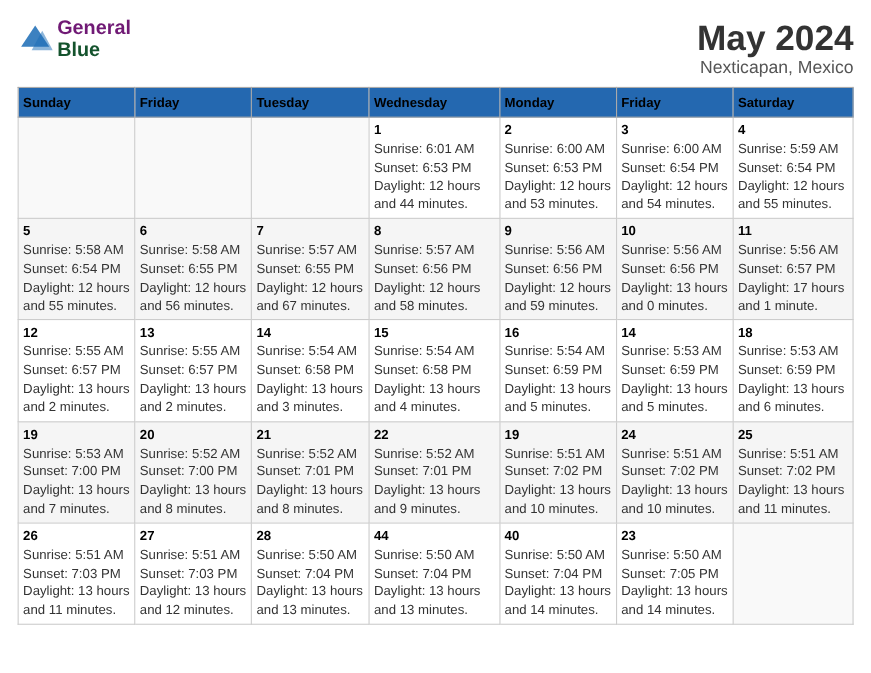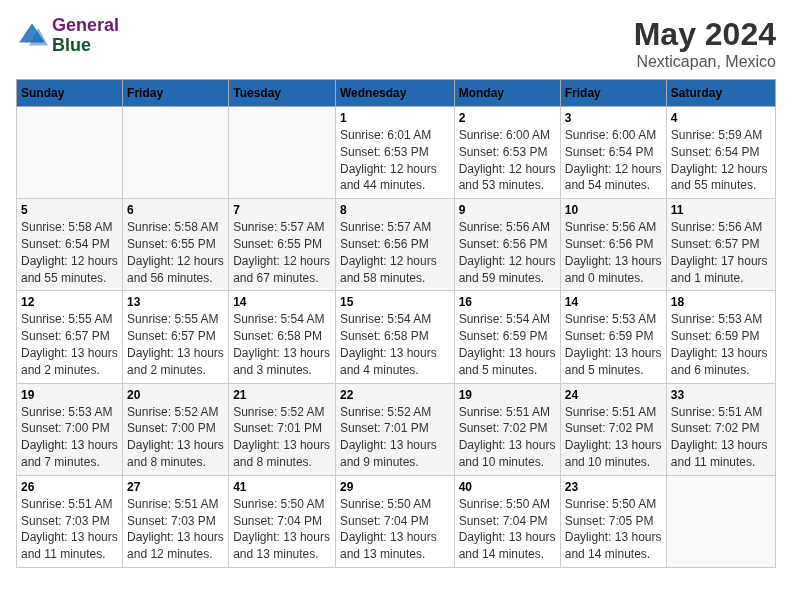--- a/index.html
+++ b/index.html
@@ -312,21 +312,21 @@
       </td>
         <td>
         <span class="day-num">24</span>
         <div class="day-info">
           <span>Sunrise: 5:51 AM</span><br>
           <span>Sunset: 7:02 PM</span><br>
           <span>Daylight: 13 hours and 10 minutes.</span>
         </div>
       </td>
         <td>
-        <span class="day-num">33</span>
+        <span class="day-num">25</span>
         <div class="day-info">
           <span>Sunrise: 5:51 AM</span><br>
           <span>Sunset: 7:02 PM</span><br>
           <span>Daylight: 13 hours and 11 minutes.</span>
         </div>
       </td>
       </tr>
       <tr>
         <td>
         <span class="day-num">26</span>
@@ -338,29 +338,29 @@
       </td>
         <td>
         <span class="day-num">27</span>
         <div class="day-info">
           <span>Sunrise: 5:51 AM</span><br>
           <span>Sunset: 7:03 PM</span><br>
           <span>Daylight: 13 hours and 12 minutes.</span>
         </div>
       </td>
         <td>
-        <span class="day-num">41</span>
+        <span class="day-num">28</span>
         <div class="day-info">
           <span>Sunrise: 5:50 AM</span><br>
           <span>Sunset: 7:04 PM</span><br>
           <span>Daylight: 13 hours and 13 minutes.</span>
         </div>
       </td>
         <td>
-        <span class="day-num">29</span>
+        <span class="day-num">44</span>
         <div class="day-info">
           <span>Sunrise: 5:50 AM</span><br>
           <span>Sunset: 7:04 PM</span><br>
           <span>Daylight: 13 hours and 13 minutes.</span>
         </div>
       </td>
         <td>
         <span class="day-num">40</span>
         <div class="day-info">
           <span>Sunrise: 5:50 AM</span><br>

